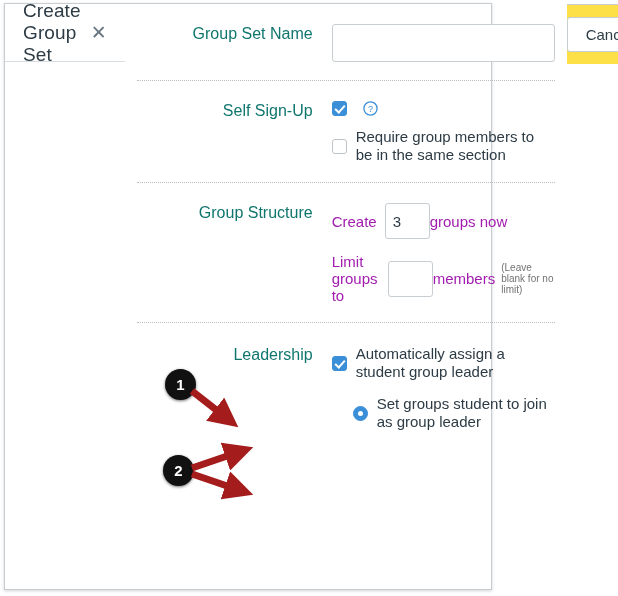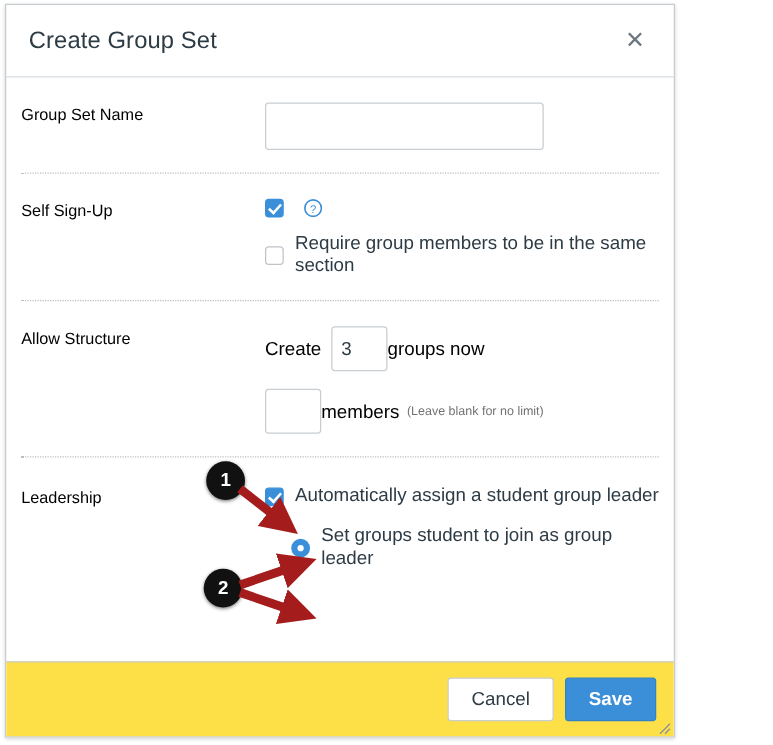--- a/index.html
+++ b/index.html
@@ -13,28 +13,28 @@
     font-family: "Liberation Sans", sans-serif;
     overflow: hidden;
     position: relative;
   }
 
   
   #dialog {
     position: absolute;
     left: 4px;
     top: 3px;
-    width: 536px;
+    width: 488px;
     height: 587px;
     background: #ffffff;
     border: 1px solid #c7cdd1;
     box-sizing: border-box;
     box-shadow: 0 1px 3px rgba(0,0,0,0.18);
     display: flex;
-    flex-direction: column;
+    flex-direction: row;
   }
 
   
   #dialog-header {
     height: 58px;
     flex: 0 0 58px;
     border-bottom: 1px solid #d8dde2;
     display: flex;
     align-items: center;
     padding: 0 18px 0 18px;
@@ -71,25 +71,25 @@
   }
 
   .form-row {
     display: flex;
     align-items: flex-start;
     padding: 0 12px;
   }
   .row-label {
     width: 195px;
     flex: 0 0 195px;
-    text-align: left;
+    text-align: right;
     padding-right: 19px;
     box-sizing: border-box;
-    font-size: 13px;
-    color: #000000;
+    font-size: 16px;
+    color: #0f766e;
     line-height: 20px;
   }
   .row-content {
     flex: 1 1 auto;
     font-size: 15px;
     color: #2d3b45;
   }
 
   
   .section {
@@ -215,21 +215,21 @@
     cursor: pointer;
   }
 
   
   .inline-row {
     display: flex;
     align-items: center;
     margin-bottom: 14px;
   }
   .inline-row:last-child { margin-bottom: 0; }
-  .inline-text { font-size: 15px; color: #000000; }
+  .inline-text { font-size: 15px; color: #a21caf; }
   .inline-text.pre { margin-right: 8px; }
   .inline-text.post { margin-left: 0; }
   .hint {
     font-size: 10px;
     color: #737373;
     margin-left: 6px;
   }
 
   
   #dialog-footer {
@@ -342,28 +342,29 @@
             <span class="check-label">Require group members to be in the same section</span>
           </div>
         </div>
       </div>
     </div>
 
     <div class="divider"></div>
 
     <div class="section">
       <div class="form-row">
-        <div class="row-label">Allow Structure</div>
+        <div class="row-label">Group Structure</div>
         <div class="row-content">
           <div class="inline-row">
             <span class="inline-text pre">Create</span>
             <input type="text" id="groups-count-input" value="3" style="">
             <span class="inline-text post">groups now</span>
           </div>
           <div class="inline-row">
+            <span class="inline-text pre">Limit groups to</span>
             <input type="text" id="member-limit-input" value="" style="">
             <span class="inline-text post">members</span>
             <span class="hint">(Leave blank for no limit)</span>
           </div>
         </div>
       </div>
     </div>
 
     <div class="divider"></div>
 

